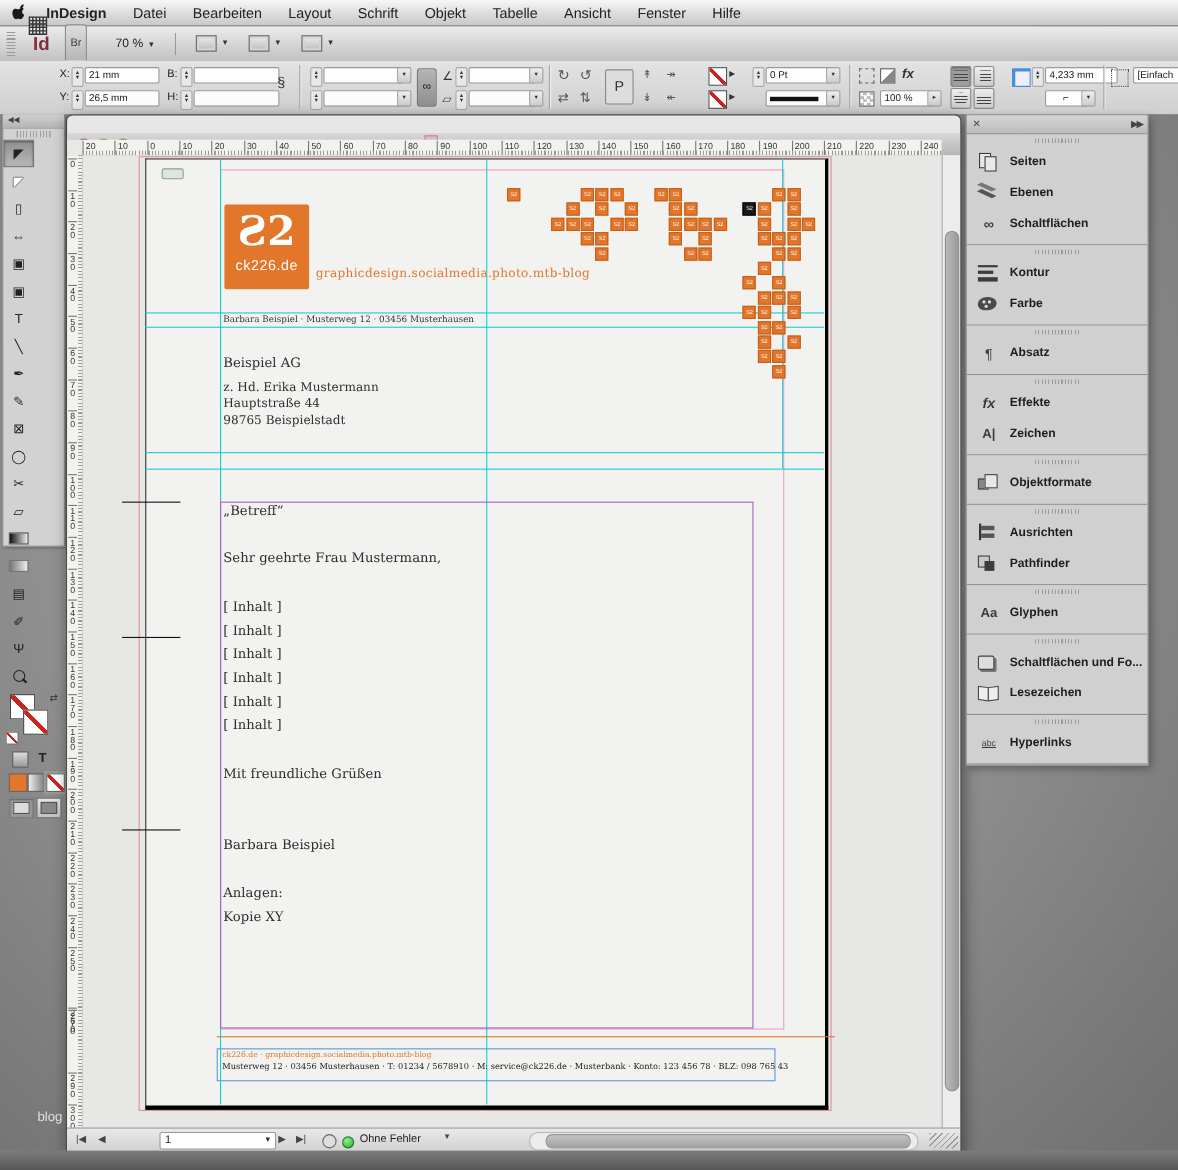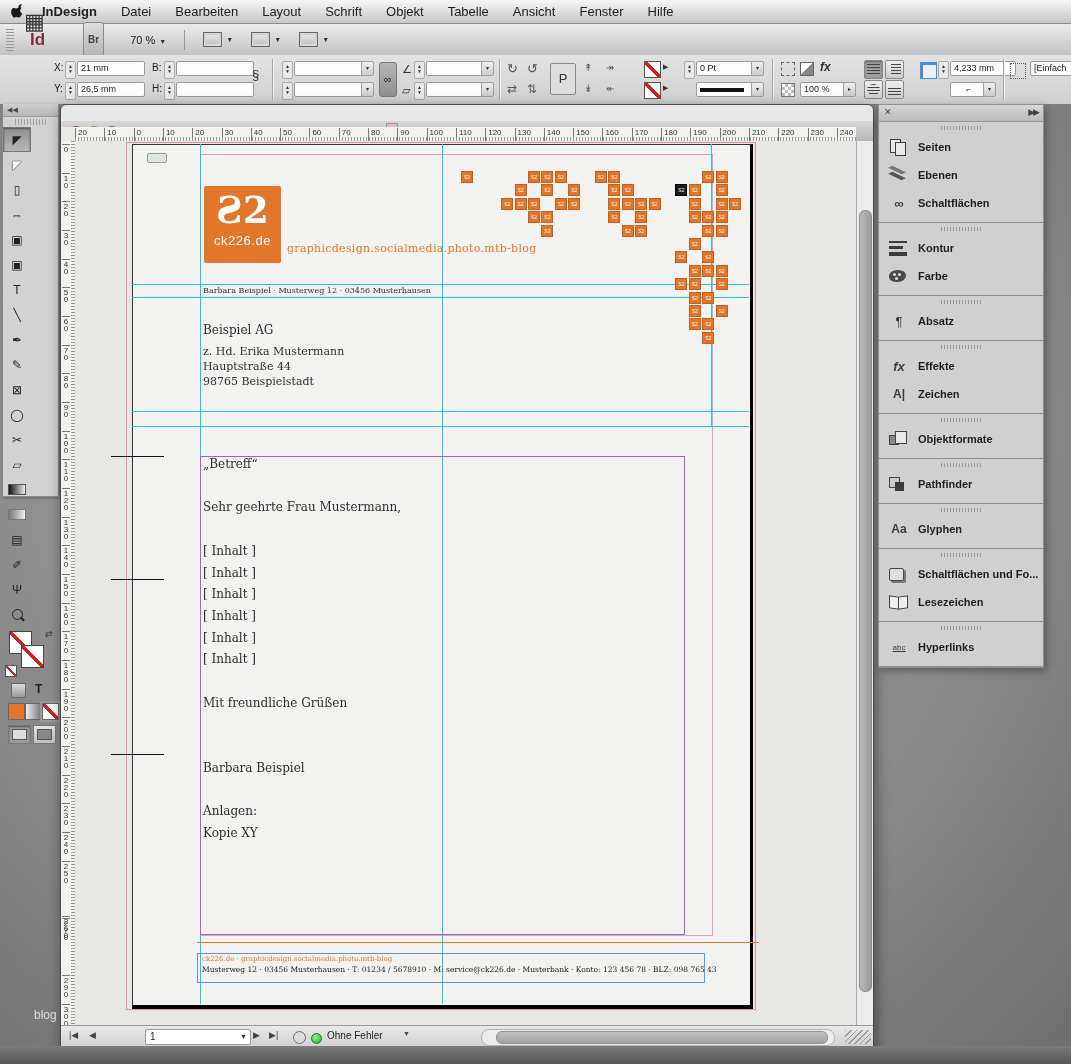--- a/index.html
+++ b/index.html
@@ -15,21 +15,21 @@
   #menubar .mi{padding:0 12px;height:23px;line-height:23px;}
   #menubar .mi.first{font-weight:bold;padding-left:8px;}
   
   #appbar{left:0;top:24px;width:1071px;height:31px;
     background:linear-gradient(#ececec,#c2c2c2);border-bottom:1px solid #9a9a9a;
     display:flex;align-items:center;font-size:11px;}
   .grip-v{width:8px;height:22px;margin:0 6px;
     background:repeating-linear-gradient(#9a9a9a 0 1px,transparent 1px 3px);}
   #id-logo{color:#7e2f3c;font-weight:bold;font-size:17px;margin:0 14px 0 10px;}
   .sqbtn{border:1px solid #8a8a8a;background:linear-gradient(#ddd,#b5b5b5);
-    border-radius:3px;padding:11px 4px;font-size:10px;font-weight:bold;color:#444;margin-left:24px;}
+    border-radius:3px;padding:11px 4px;font-size:10px;font-weight:normal;color:#444;}
   .ddcaret{font-size:7px;color:#333;margin-left:4px;}
   .viewbtn{display:inline-flex;align-items:center;margin-left:18px;}
   .viewbtn .vic{width:17px;height:13px;border:1px solid #666;background:
      linear-gradient(#eee,#bbb);box-shadow:inset 0 0 0 2px #d5d5d5;}
   
   #cp{left:0;top:55px;width:1071px;height:49px;background:linear-gradient(#e3e3e3,#cfcfcf);
       border-bottom:1px solid #808080;font-size:9px;}
   #cp .lbl{position:absolute;font-size:10px;color:#222;}
   .fld{position:absolute;height:13px;background:#fdfdfd;border:1px solid #9a9a9a;
        border-radius:2px;font-size:9px;line-height:13px;padding:0 3px;overflow:hidden;white-space:nowrap;}
@@ -636,20 +636,24 @@
         <div class="pgroup">
           <div class="pgrip"></div>
           <div class="pitem">
             <span class="pic object-styles-icon"></span>
             <span class="plab">Objektformate</span>
           </div>
         </div>
         <div class="pgroup">
           <div class="pgrip"></div>
           <div class="pitem">
+            <span class="pic align-icon"></span>
+            <span class="plab">Ausrichten</span>
+          </div>
+          <div class="pitem">
             <span class="pic pathfinder-icon"></span>
             <span class="plab">Pathfinder</span>
           </div>
         </div>
         <div class="pgroup">
           <div class="pgrip"></div>
           <div class="pitem">
             <span class="pic glyphs-icon" style="font-weight: bold; font-size: 12px;">Aa</span>
             <span class="plab">Glyphen</span>
           </div>

